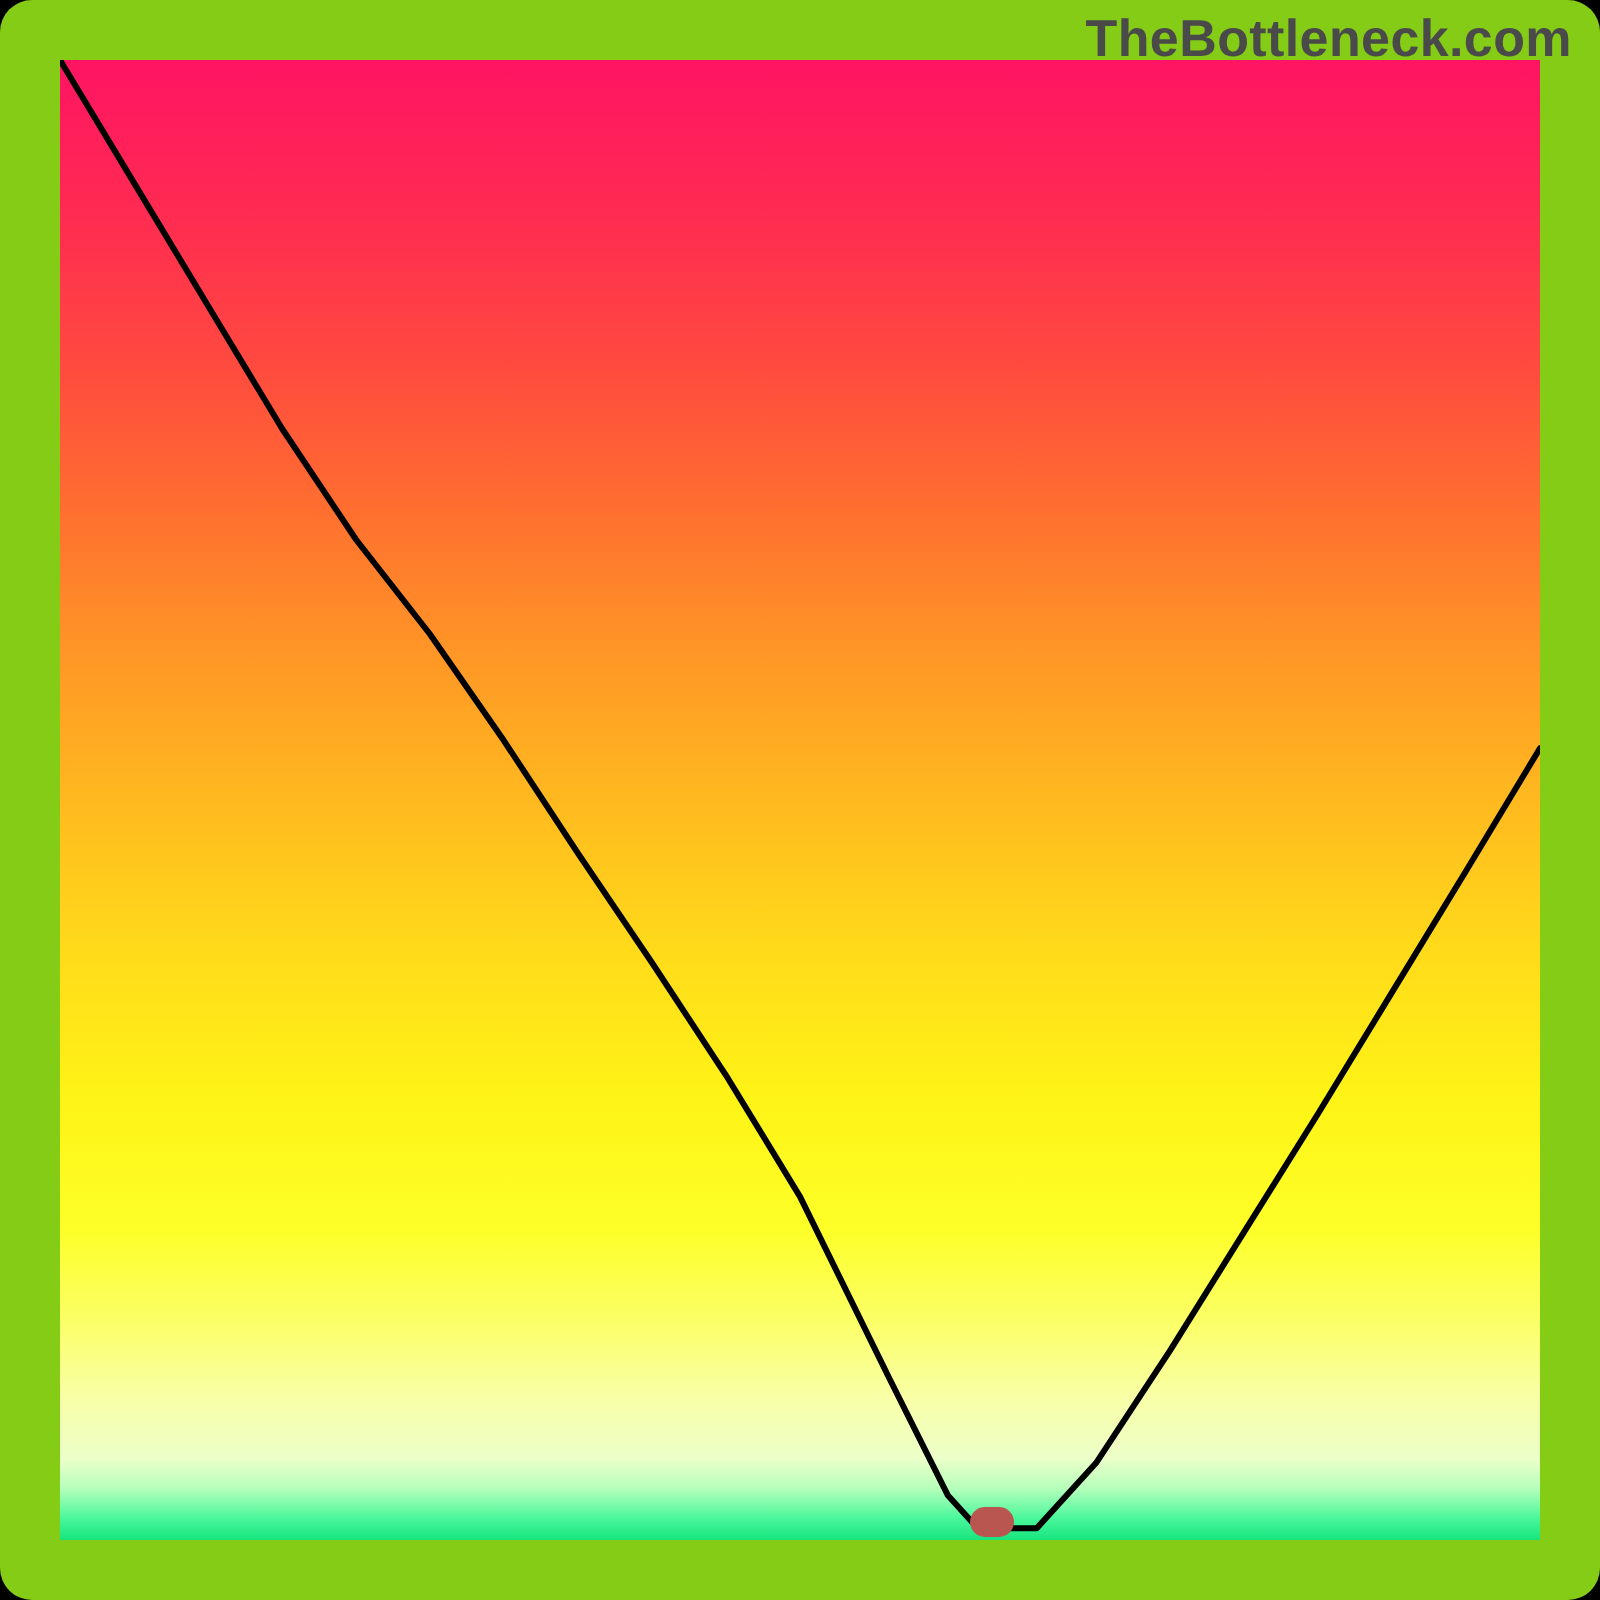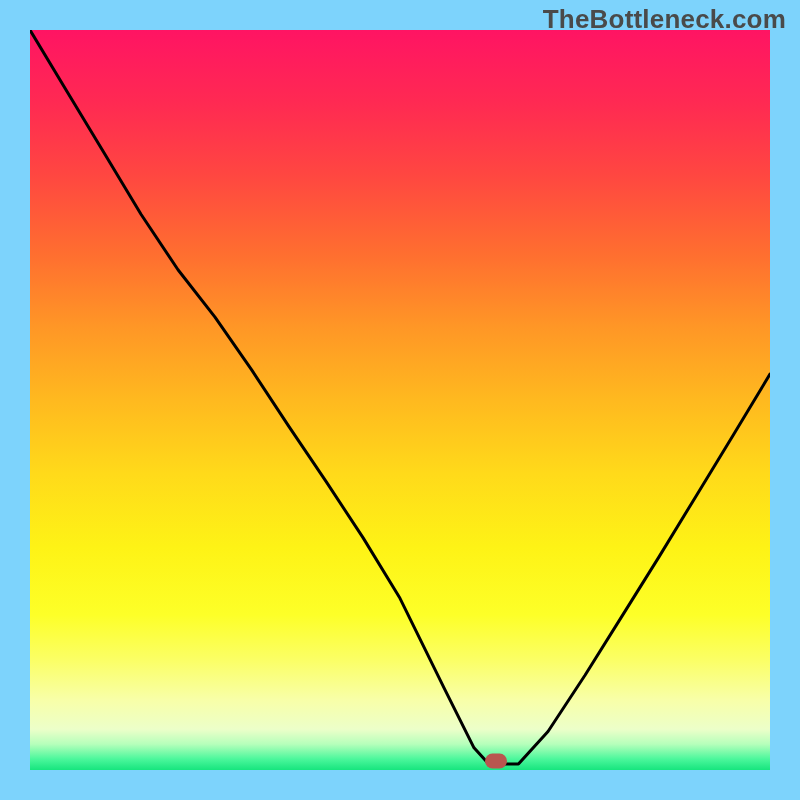--- a/index.html
+++ b/index.html
@@ -7,21 +7,22 @@
     padding: 0;
     width: 800px;
     height: 800px;
     background: #000;
     overflow: hidden;
   }
   .frame {
     position: relative;
     width: 800px;
     height: 800px;
-    background: #7dd3fc;
+    background: #84cc16;
+    border-radius: 16px;
   }
   .plot-area {
     position: absolute;
     left: 30px;
     top: 30px;
     width: 740px;
     height: 740px;
   }
   .gradient-bg {
     position: absolute;

